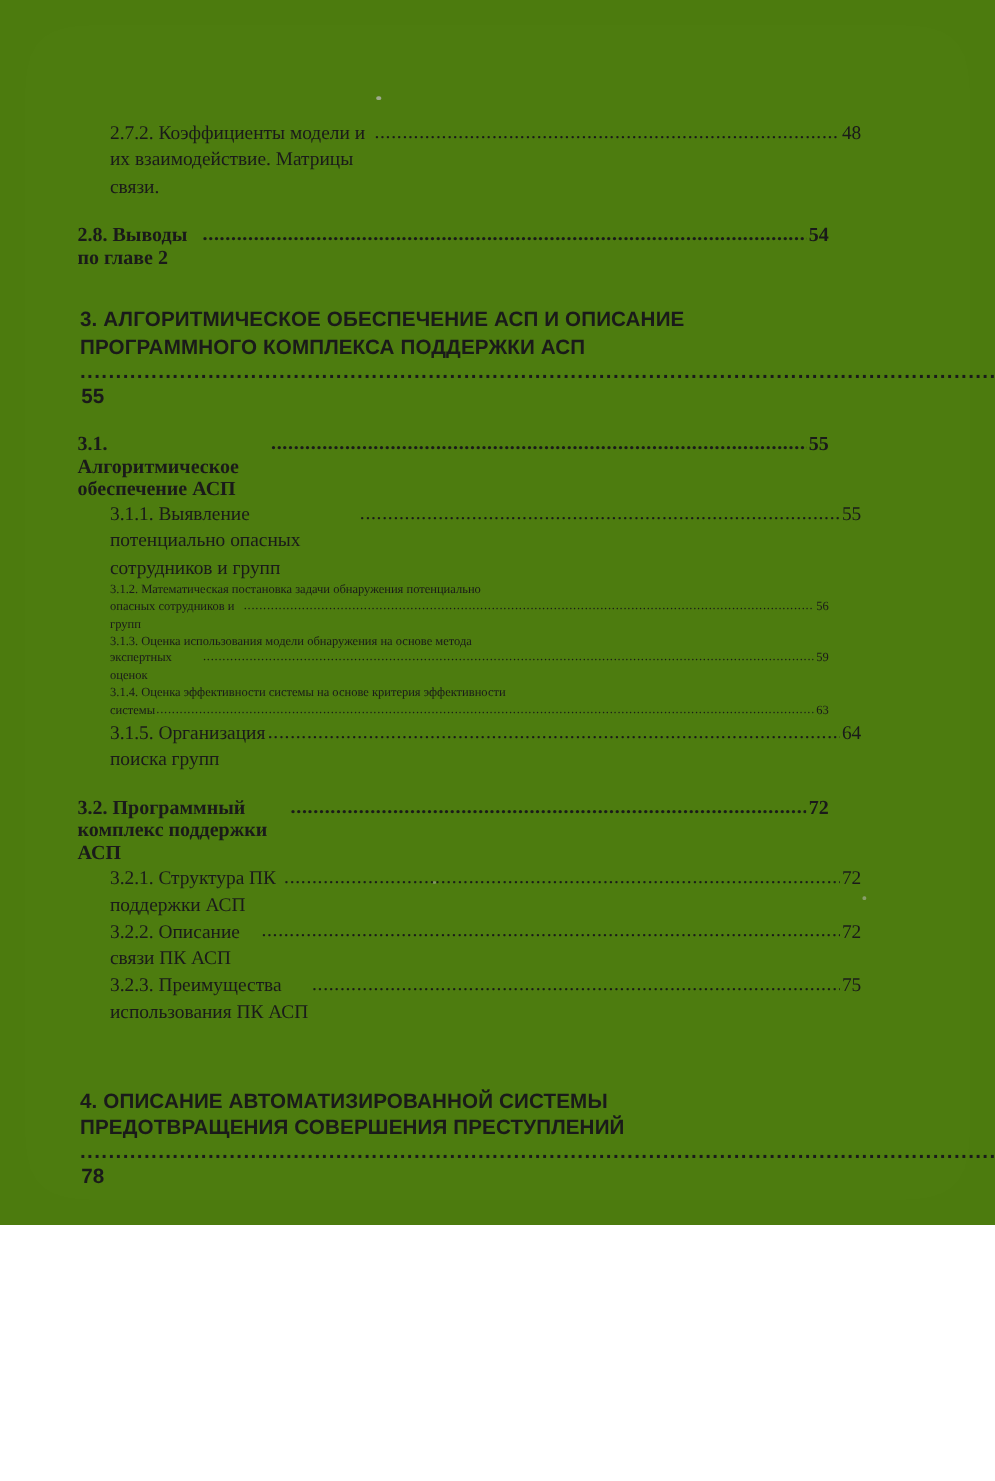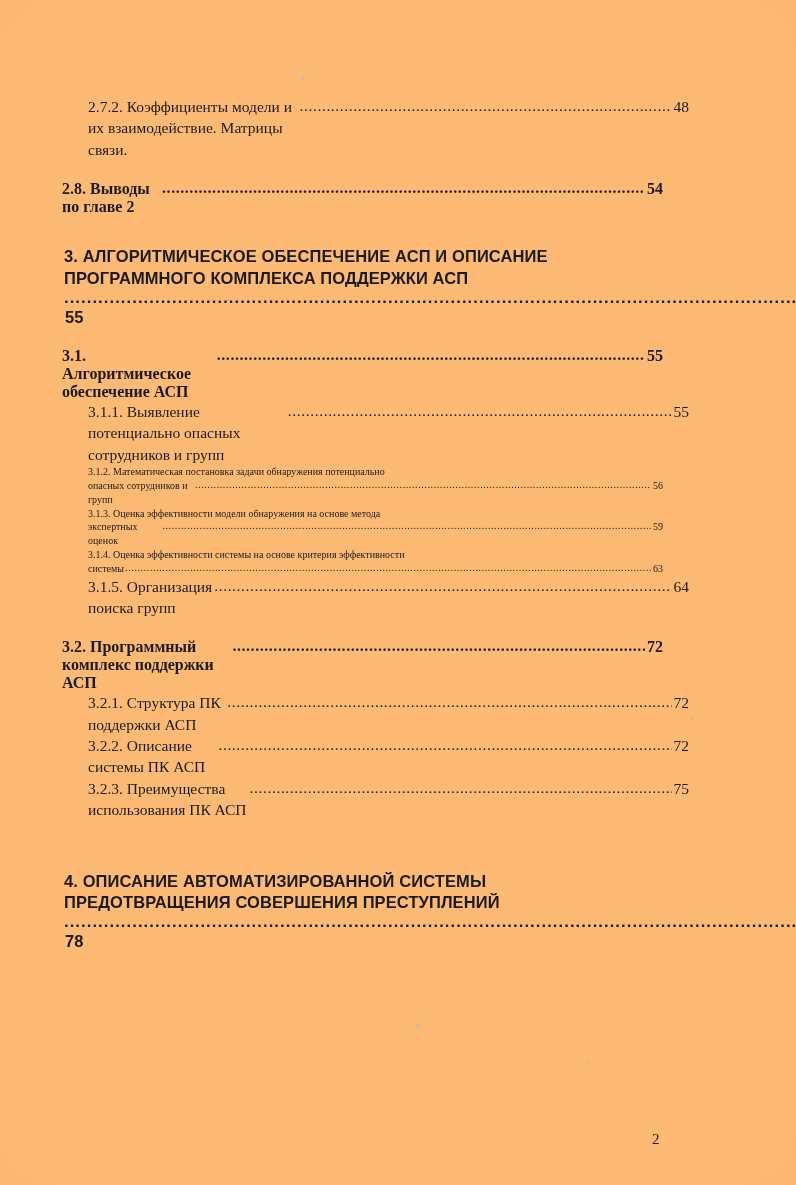--- a/index.html
+++ b/index.html
@@ -5,23 +5,23 @@
 <style>
   html, body {
     margin: 0;
     padding: 0;
     background: #ffffff;
   }
 
   .page {
     position: relative;
     width: 796px;
-    height: 1185px;
+    height: 980px;
     margin: 0 auto;
-    background: #fdba74;
+    background: #4d7c0f;
     overflow: hidden;
     color: #1a1a1a;
     
     box-shadow: inset 0 0 60px rgba(0,0,0,0.015);
   }
 
   .toc {
     position: absolute;
     left: 62px;
     top: 96px;
@@ -179,21 +179,21 @@
       </div>
       <div class="sub-wrap">
         <span class="first-line">3.1.2. Математическая постановка задачи обнаружения потенциально</span>
         <div class="entry">
           <span class="title">опасных сотрудников и групп</span>
           <span class="leader"></span>
           <span class="pageno">56</span>
         </div>
       </div>
       <div class="sub-wrap">
-        <span class="first-line">3.1.3. Оценка эффективности модели обнаружения на основе метода</span>
+        <span class="first-line">3.1.3. Оценка использования модели обнаружения на основе метода</span>
         <div class="entry">
           <span class="title">экспертных оценок</span>
           <span class="leader"></span>
           <span class="pageno">59</span>
         </div>
       </div>
       <div class="sub-wrap">
         <span class="first-line">3.1.4. Оценка эффективности системы на основе критерия эффективности</span>
         <div class="entry">
           <span class="title">системы</span>
@@ -211,21 +211,21 @@
         <span class="title">3.2. Программный комплекс поддержки АСП</span>
         <span class="leader"></span>
         <span class="pageno">72</span>
       </div>
       <div class="entry lvl-sub">
         <span class="title">3.2.1. Структура ПК поддержки АСП</span>
         <span class="leader"></span>
         <span class="pageno">72</span>
       </div>
       <div class="entry lvl-sub">
-        <span class="title">3.2.2. Описание системы ПК АСП</span>
+        <span class="title">3.2.2. Описание связи ПК АСП</span>
         <span class="leader"></span>
         <span class="pageno">72</span>
       </div>
       <div class="entry lvl-sub">
         <span class="title">3.2.3. Преимущества использования ПК АСП</span>
         <span class="leader"></span>
         <span class="pageno">75</span>
       </div>
       <div class="gap-md"></div>
       <div class="gap-lg"></div>

